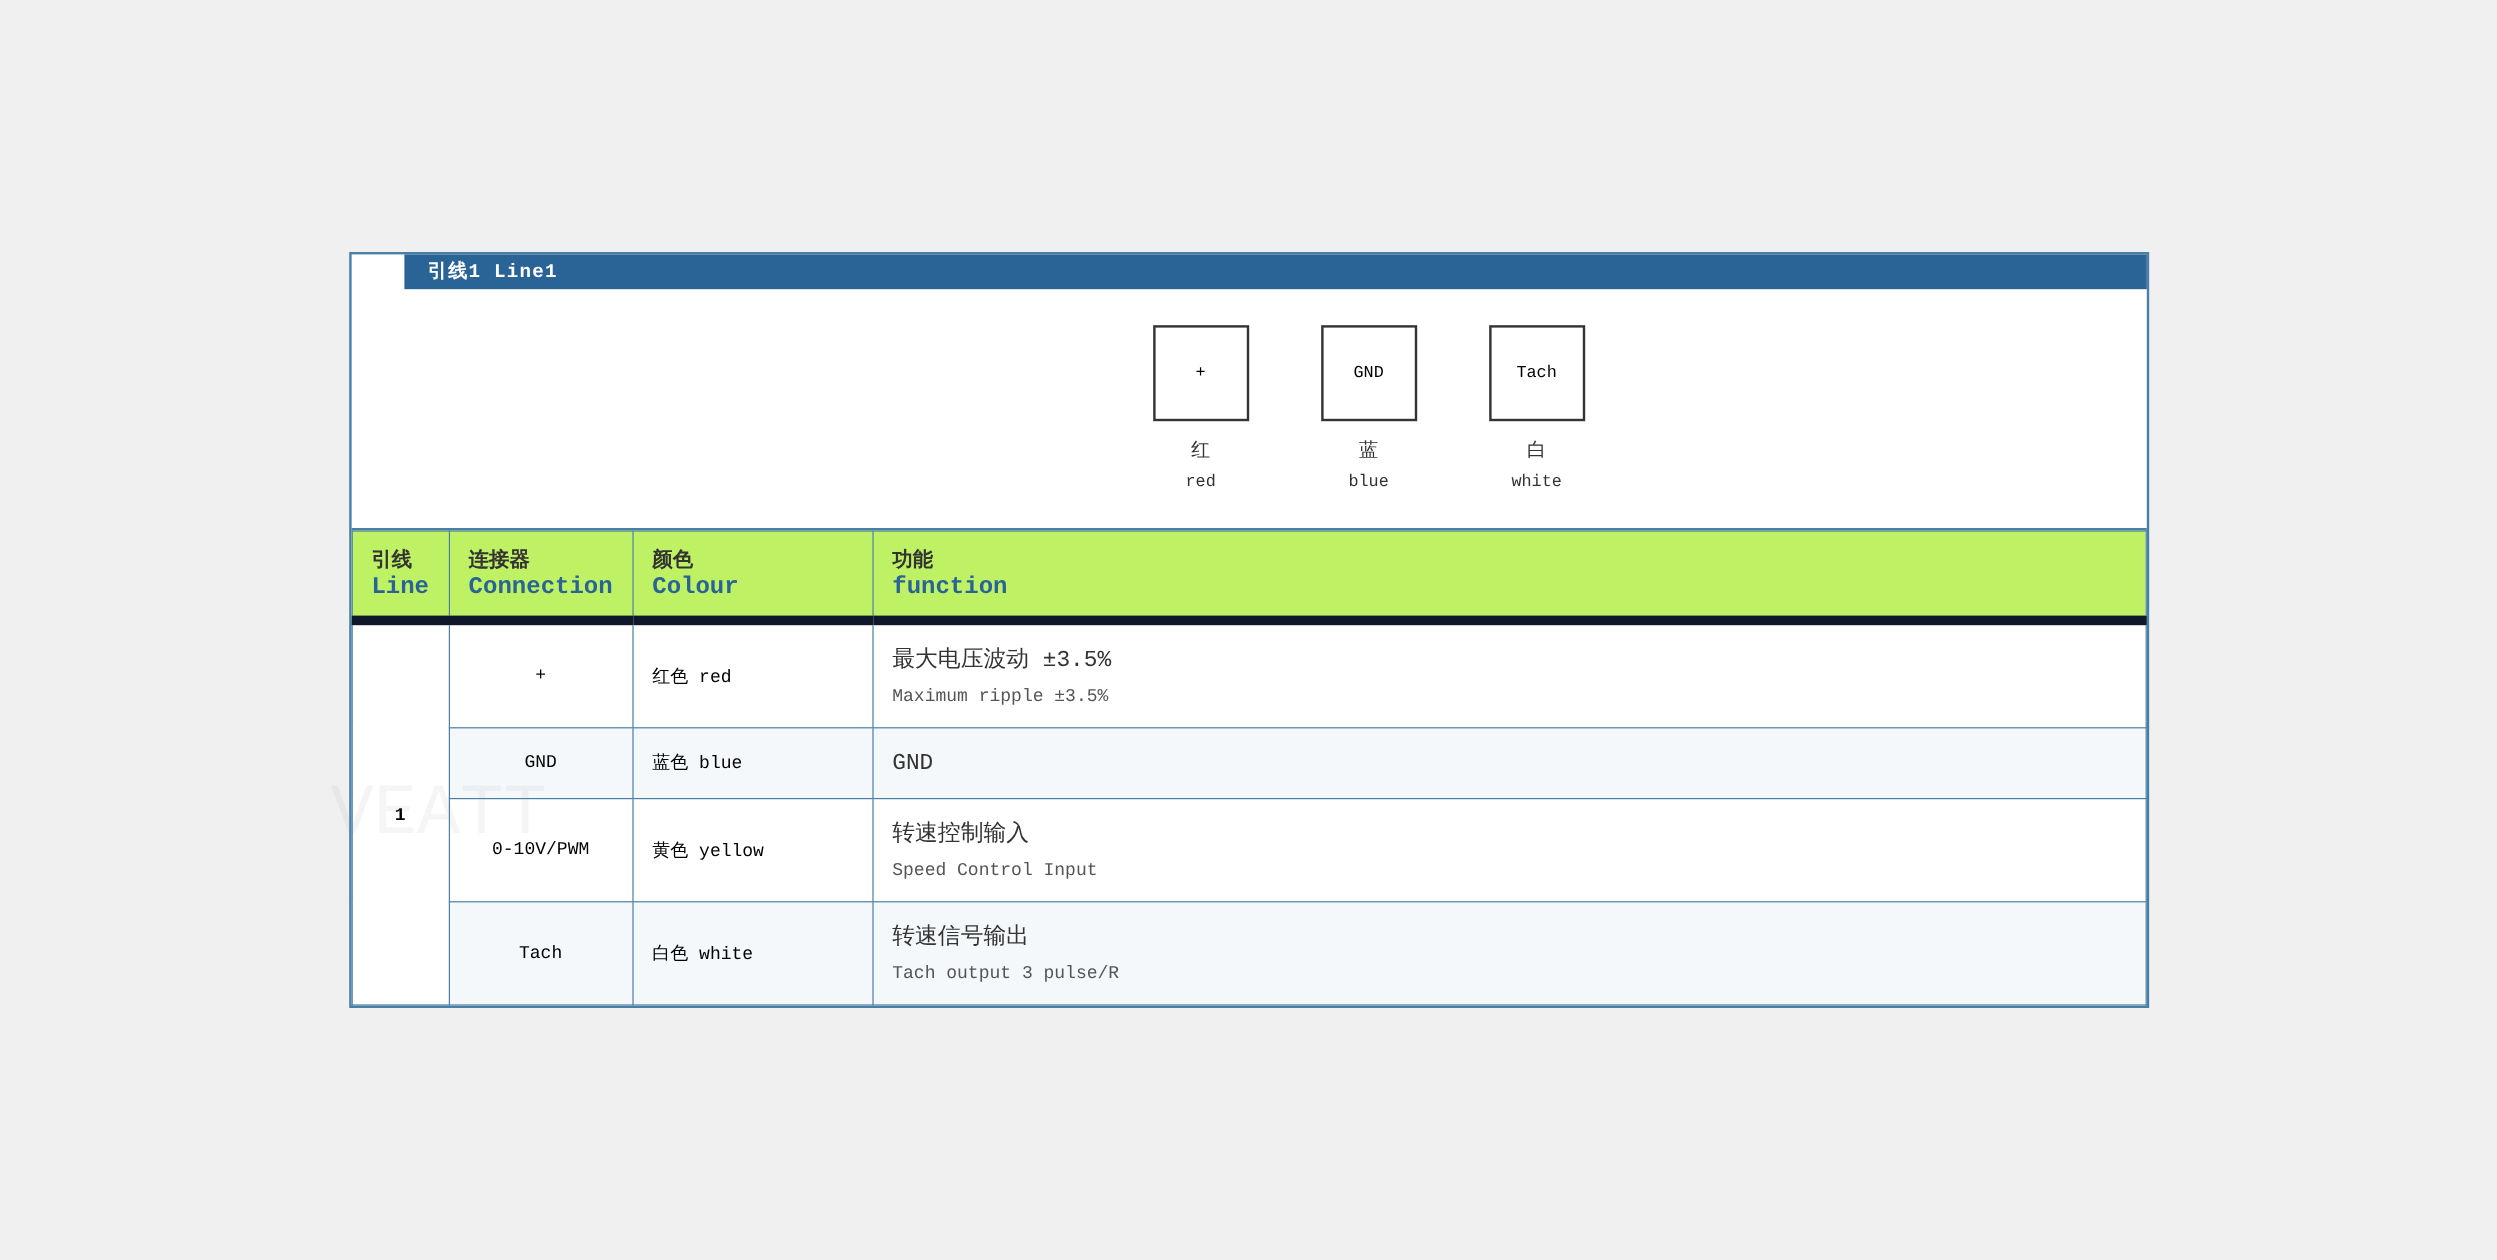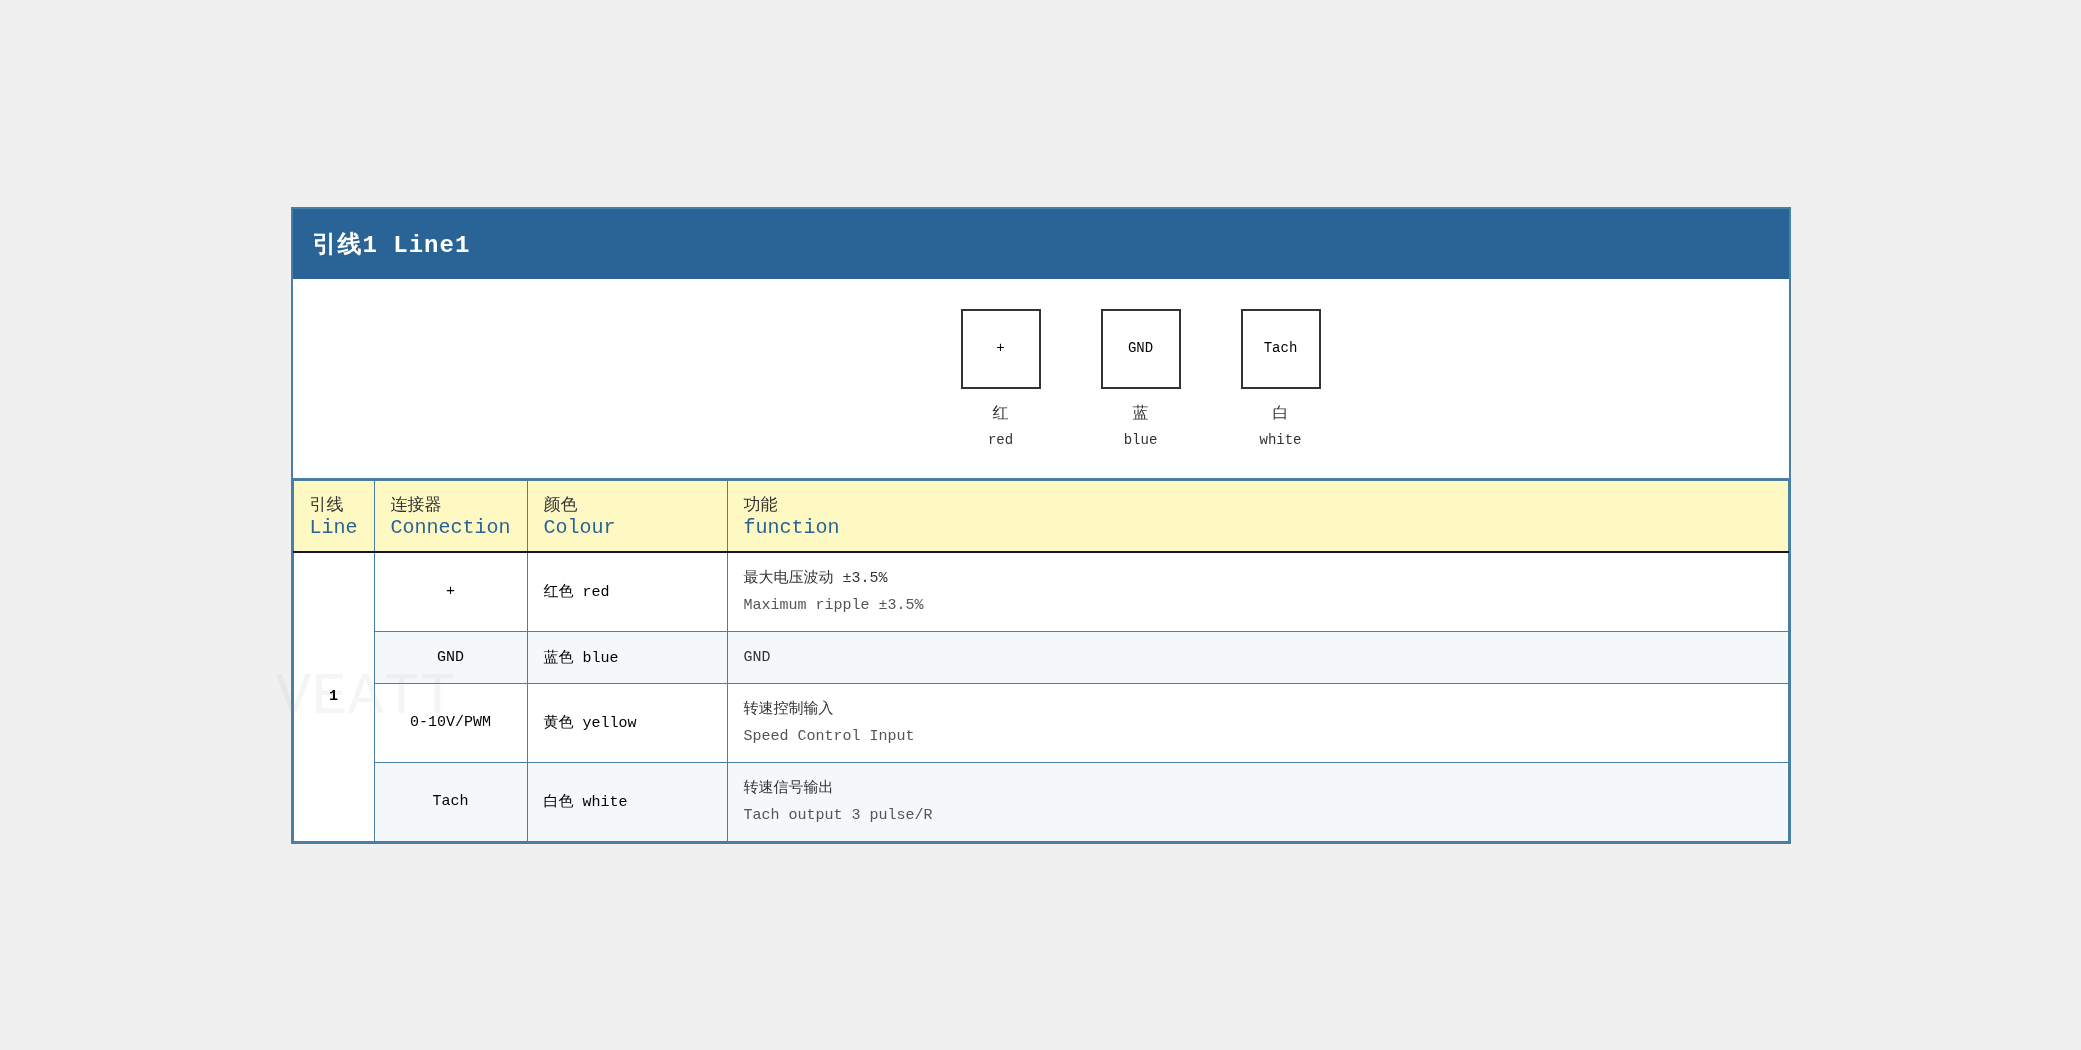--- a/index.html
+++ b/index.html
@@ -20,24 +20,25 @@
 
     .table-container {
       width: 1500px;
       border: 2px solid #4a7fa5;
       background: #fff;
     }
 
     .table-header {
       background: #2a6496;
       color: #fff;
-      font-size: 24px;
+      font-size: 16px;
       font-weight: bold;
-      padding: 19px 20px;
+      padding: 4px 20px;
       letter-spacing: 1px;
+      margin-left: 44px;
     }
 
     .diagram-section {
       padding: 30px 20px 30px 20px;
       display: flex;
       justify-content: center;
       align-items: flex-start;
       border-bottom: 2px solid #4a7fa5;
     }
 
@@ -87,24 +88,25 @@
 
     .main-table td, .main-table th {
       border: 1px solid #4a7fa5;
       padding: 12px 16px;
       vertical-align: middle;
       font-family: 'Courier New', Courier, monospace;
       font-size: 15px;
     }
 
     .header-row td {
-      background: #fef9c3;
+      background: #bef264;
       color: #2a6496;
       font-size: 16px;
-      border-bottom: 2px solid #0f172a;
+      border-bottom: 8px solid #0f172a;
+      font-weight: bold;
     }
 
     .header-cn {
       display: block;
       font-size: 17px;
       color: #333;
     }
 
     .header-en {
       display: block;
@@ -130,21 +132,21 @@
       width: 180px;
       margin-left: 18px;
     }
 
     .function-cell {
       line-height: 1.8;
     }
 
     .func-cn {
       display: block;
-      font-size: 15px;
+      font-size: 19px;
       color: #333;
     }
 
     .func-en {
       display: block;
       font-size: 15px;
       color: #555;
     }
 
     .watermark {

